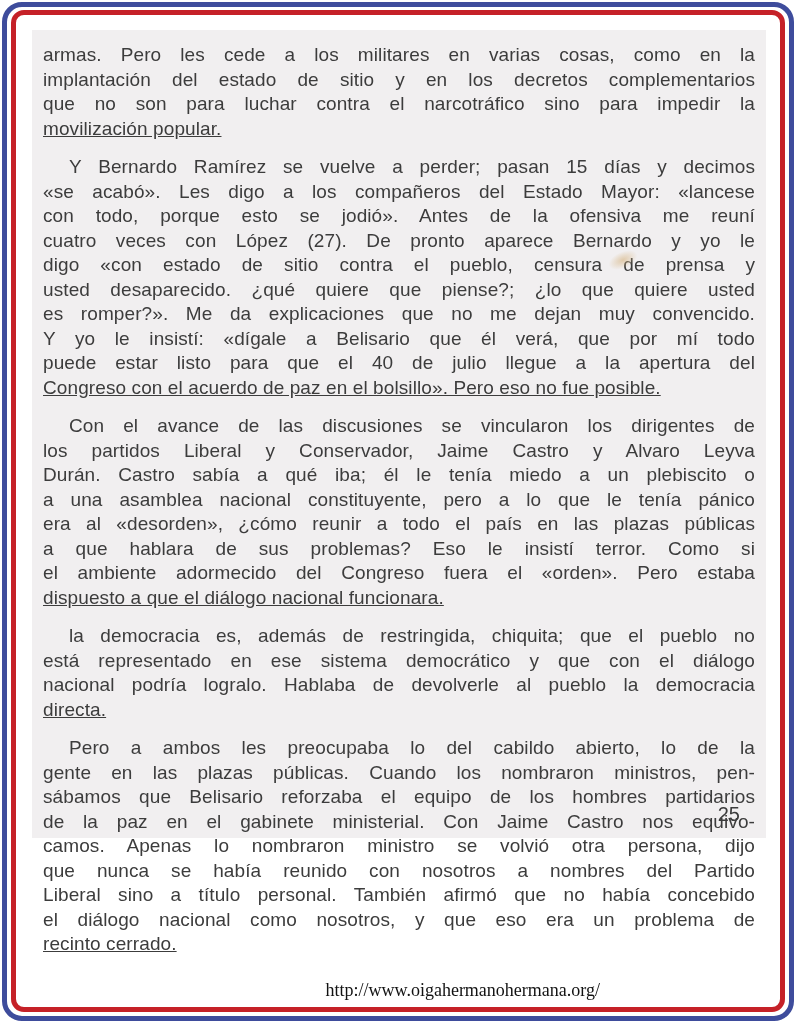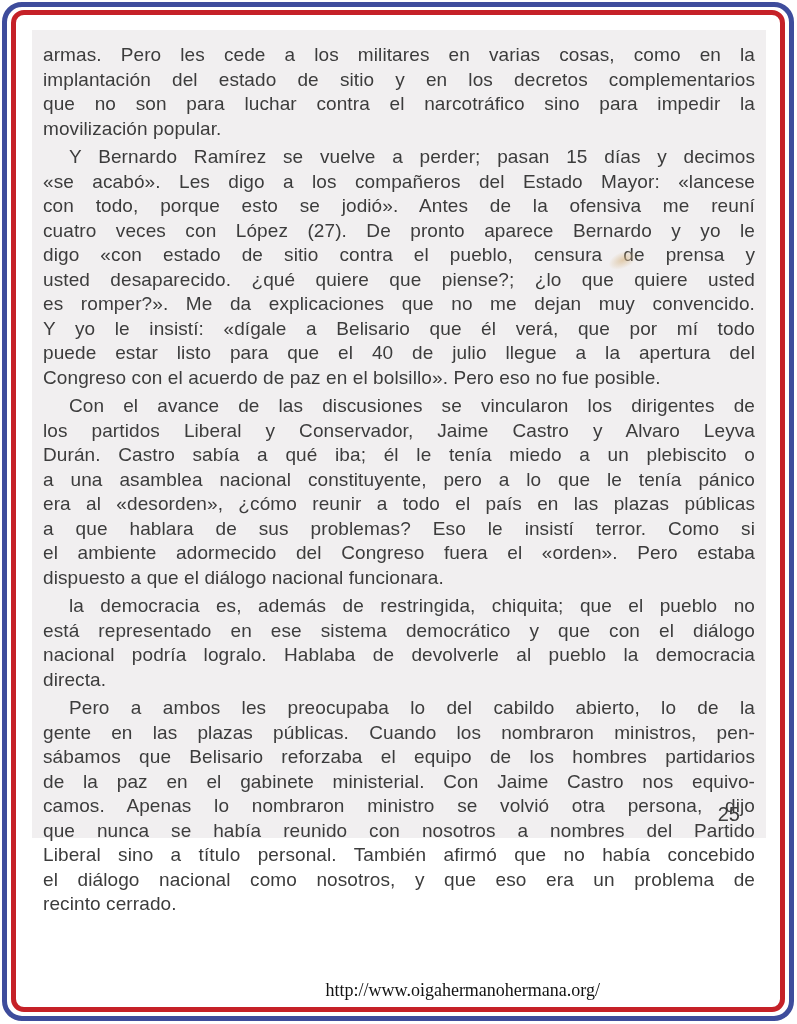--- a/index.html
+++ b/index.html
@@ -25,29 +25,29 @@
     position: absolute; left: 32px; top: 30px;
     width: 734px; height: 808px;
     background: var(--page-bg, #f1eff0);
   }
   .textblock {
     position: absolute; left: 11px; top: 13px; width: 712px;
     color: var(--text-color, #3c3c3c);
     font-size: 19px; line-height: 24.5px;
     letter-spacing: 0.1px;
   }
-  .para + .para { margin-top: 4px; }
+  .para + .para { margin-top: 14px; }
   .para.indent .line:first-child { text-indent: 26px; }
   .line {
     text-align: justify;
     text-align-last: justify;
     text-justify: inter-word;
     white-space: normal;
   }
-  .line.last { text-align-last: left; }
+  .line.last { text-align-last: left; text-decoration: underline; }
   .pagenum {
     position: absolute; right: 26px; bottom: 12px;
     font-size: 20px; color: var(--text-color, #3c3c3c);
   }
   .smudge {
     position: absolute; left: 576px; top: 222px; width: 30px; height: 16px;
     background: radial-gradient(ellipse at center, rgba(215,182,133,0.65), rgba(215,182,133,0) 72%);
     transform: rotate(-24deg);
     pointer-events: none;
   }

